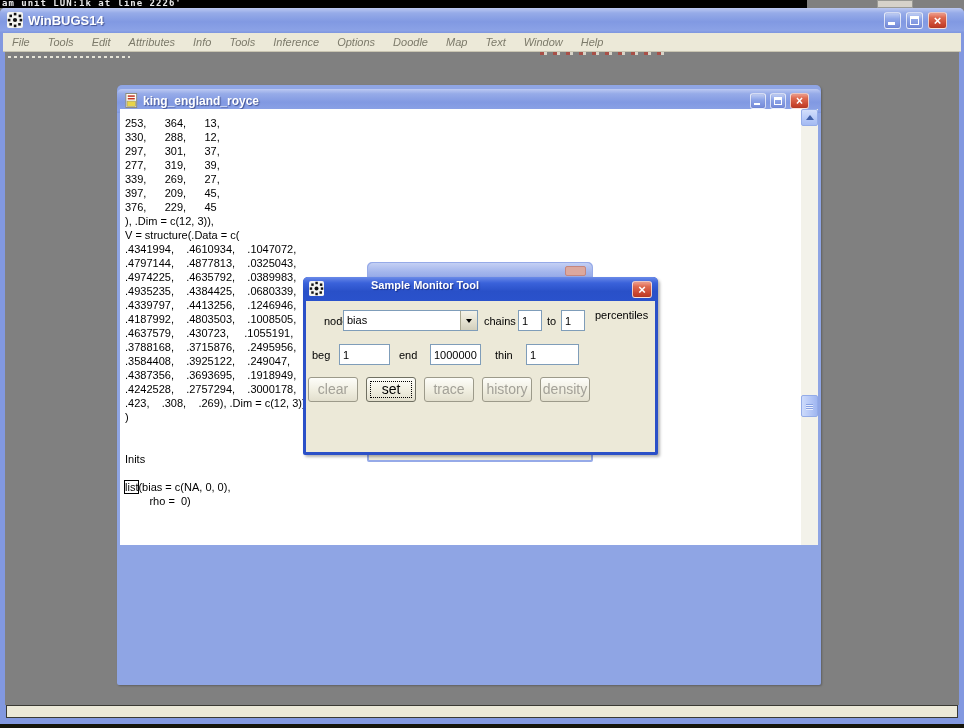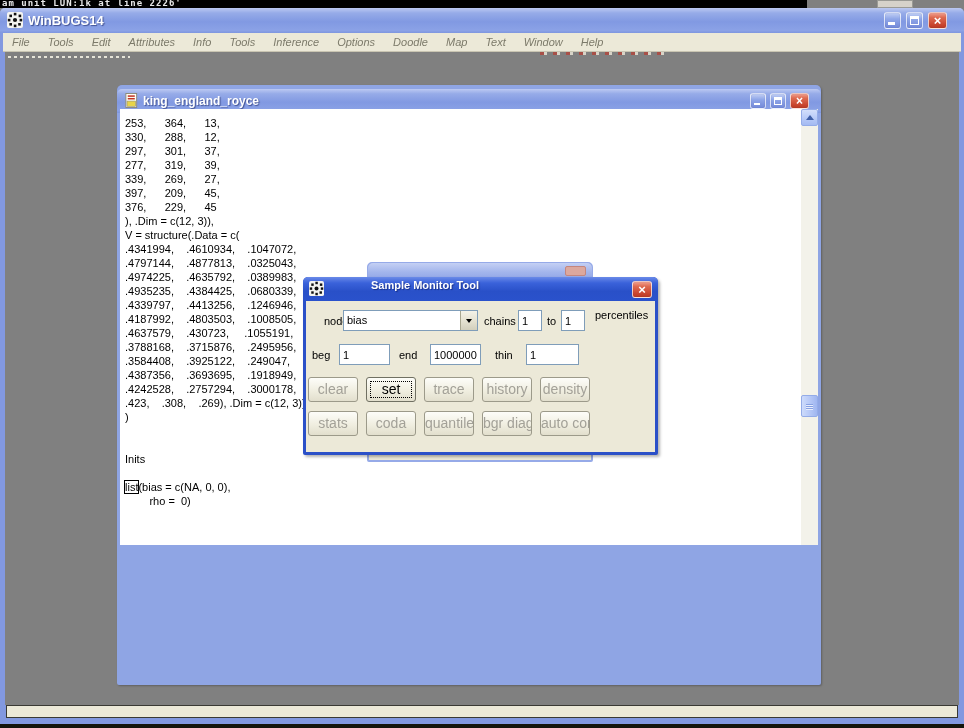--- a/index.html
+++ b/index.html
@@ -266,27 +266,20 @@
       <span class="lbl" style="left:189px;top:48px;">thin</span>
       <input class="edit" style="left: 220px; top: 43px; width: 53px;" value="1">
 
       <div class="btn-row row1">
         <button class="btn">clear</button>
         <button class="btn enabled focused">set</button>
         <button class="btn">trace</button>
         <button class="btn">history</button>
         <button class="btn">density</button>
       </div>
-      <div class="btn-row row2">
-        <button class="btn">stats</button>
-        <button class="btn">coda</button>
-        <button class="btn">quantiles</button>
-        <button class="btn">bgr diag</button>
-        <button class="btn">auto cor</button>
-      </div>
     </div>
   </div>
 
   <div class="terminal-strip">
     <span>am unit LUN:1k at line 2226'</span>
   </div>
   <div class="window-sliver"></div>
   <div class="bottom-strip"></div>
 
 </div>

